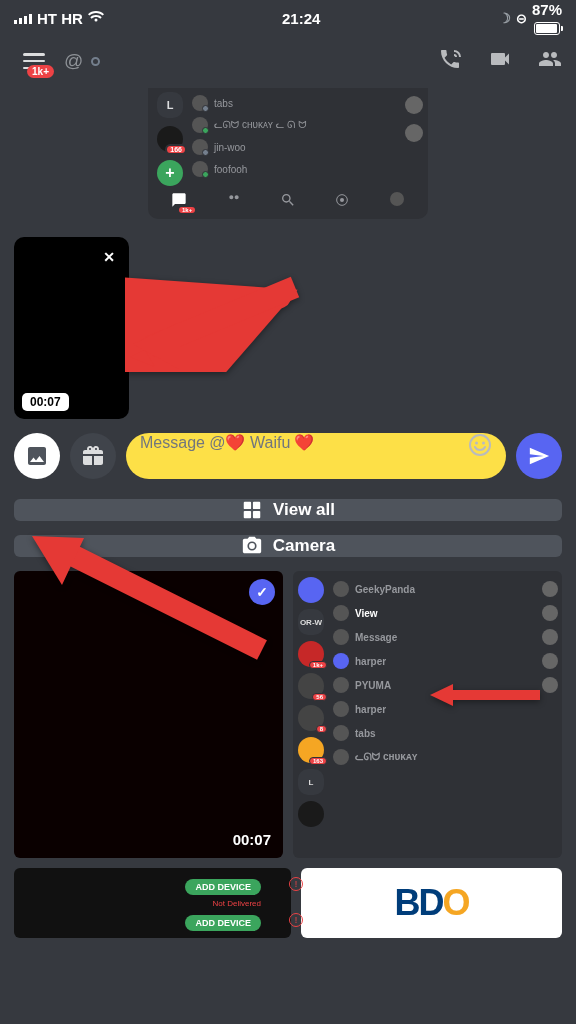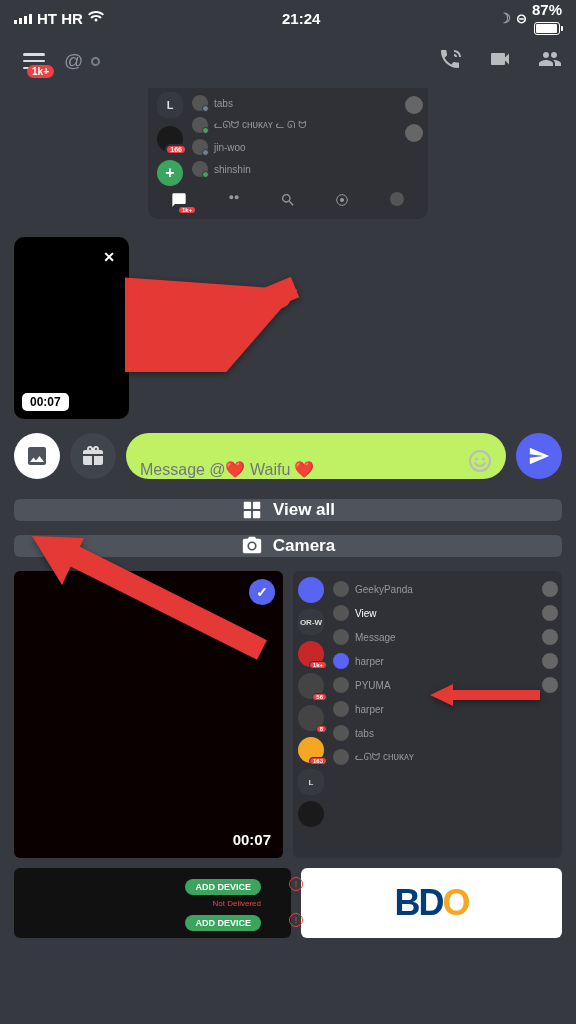--- a/index.html
+++ b/index.html
@@ -57,42 +57,42 @@
 
 
 .attach-prev { margin-left: 14px; width: 115px; background: #000; border-radius: 10px; overflow: hidden; position: relative; height: 182px; }
 .attach-close { position: absolute; top: 8px; right: 8px; width: 24px; height: 24px; background: rgba(0,0,0,0.5); border-radius: 50%; display:flex;align-items:center;justify-content:center;color:#fff;font-size:14px;font-weight:700;}
 .attach-dur { position:absolute; bottom:8px; left:8px; background:#fff; color:#000; font-size:12px; font-weight:700; padding:2px 8px; border-radius:5px;}
 
 
 .input-row { display: flex; align-items: center; gap: 10px; padding: 14px 14px; }
 .ic-btn { width: 46px; height: 46px; border-radius: 50%; background: #40444b; display:flex;align-items:center;justify-content:center;color:#dcddde; }
 .ic-btn svg { width:24px; height:24px; }
-.msg-input { flex: 1; height: 46px; background: #bef264; border-radius: 23px; display: flex; align-items: flex-end; padding: 0 14px; gap: 10px; }
+.msg-input { flex: 1; height: 46px; background: #fde047; border-radius: 23px; display: flex; align-items: flex-start; padding: 0 14px; gap: 10px; }
 .msg-placeholder { flex: 1; color: #72767d; font-size: 16px; white-space: nowrap; overflow: hidden; }
 .emoji-btn { font-size: 22px; color: #b9bbbe; }
 .send-btn { width: 46px; height: 46px; border-radius: 50%; background: #5865f2; display:flex;align-items:center;justify-content:center; }
 .send-btn svg { width: 22px; height: 22px; fill: #fff; }
 
 
 .action-row { display: flex; gap: 14px; padding: 6px 14px 14px; flex-direction: column; }
 .action-btn { flex: 1; height: 48px; background: #4f545c; border-radius: 6px; display:flex;align-items:center;justify-content:center;gap:10px;color:#fff;font-size:17px;font-weight:600;}
 .action-btn svg { width: 22px; height: 22px; }
 
 
 .gallery { padding: 0 14px; display: flex; gap: 10px; height: 287px; }
 .gal-left { flex: 1; background: #0a0000; border-radius: 6px; position: relative; }
 .gal-check { position:absolute; top:8px; right:8px; width:26px;height:26px;border-radius:50%;background:#5865f2;display:flex;align-items:center;justify-content:center;color:#fff;font-size:14px;font-weight:700;}
 .gal-dur { position:absolute; bottom:10px; right:12px; color:#fff; font-size:15px; font-weight:700; }
 .gal-right { flex: 1; background: #2f3136; border-radius: 6px; overflow: hidden; display: flex; }
 .gr-srv { width: 36px; display:flex;flex-direction:column;align-items:center;gap:6px;padding-top:6px;}
 .gr-srv-ic { width: 26px; height: 26px; border-radius: 50%; background: #444; position: relative; }
 .gr-srv-ic.pill { border-radius: 10px; font-size:8px; display:flex;align-items:center;justify-content:center;color:#ddd;font-weight:700;background:#36393f;}
 .gr-srv-ic .bdg { position:absolute;bottom:-2px;right:-3px;background:#ed4245;color:#fff;font-size:6px;padding:0 3px;border-radius:5px;font-weight:700;border:1.5px solid #2f3136;}
-.gr-list { flex: 1; padding: 6px 4px; }
+.gr-list { flex: 1; padding: 6px 4px; font-weight: bold; }
 .gr-row { display: flex; align-items: center; gap: 6px; font-size: 10px; color: #96989d; padding: 4px 0; }
 .gr-av { width: 16px; height: 16px; border-radius: 50%; background: #555; }
 .gr-right { width: 24px; display:flex;flex-direction:column;align-items:center;gap:8px;padding-top:10px;}
 .gr-right .sm { width:16px;height:16px;border-radius:50%;background:#666;}
 
 
 .bottom-row { display: flex; gap: 10px; padding: 10px 14px 0; height: 80px; }
 .bot-left { flex: 1; background: #111; border-radius: 6px; padding: 8px; display:flex;flex-direction:column;gap:4px;align-items:flex-end;position:relative;}
 .dev-btn { background: #3ba55d; color: #fff; font-size: 9px; font-weight: 700; padding: 3px 10px; border-radius: 11px; display: inline-flex; position: relative;}
 .dev-warn { position: absolute; right: -20px; top: 1px; width: 14px; height: 14px; border: 1.5px solid #ed4245; border-radius: 50%; color:#ed4245; font-size:9px; display:flex;align-items:center;justify-content:center;}
@@ -187,21 +187,21 @@
       <div class="usr-row">
           <div class="usr-av online"></div>
           <span>ᓚᘏᗢ ᴄʜᴜᴋᴀʏ ᓚ ᘏ ᗢ</span>
         </div>
       <div class="usr-row">
           <div class="usr-av"></div>
           <span>jin-woo</span>
         </div>
       <div class="usr-row">
           <div class="usr-av online"></div>
-          <span>shinshin</span>
+          <span>foofooh</span>
         </div>
     </div>
     <div class="right-col">
         <div class="sm-av"></div>
         <div class="sm-av"></div>
       </div>
   </div>
   <div class="embed-nav">
     <div class="active">
       <svg width="16" height="16" viewBox="0 0 24 24" fill="currentColor">

